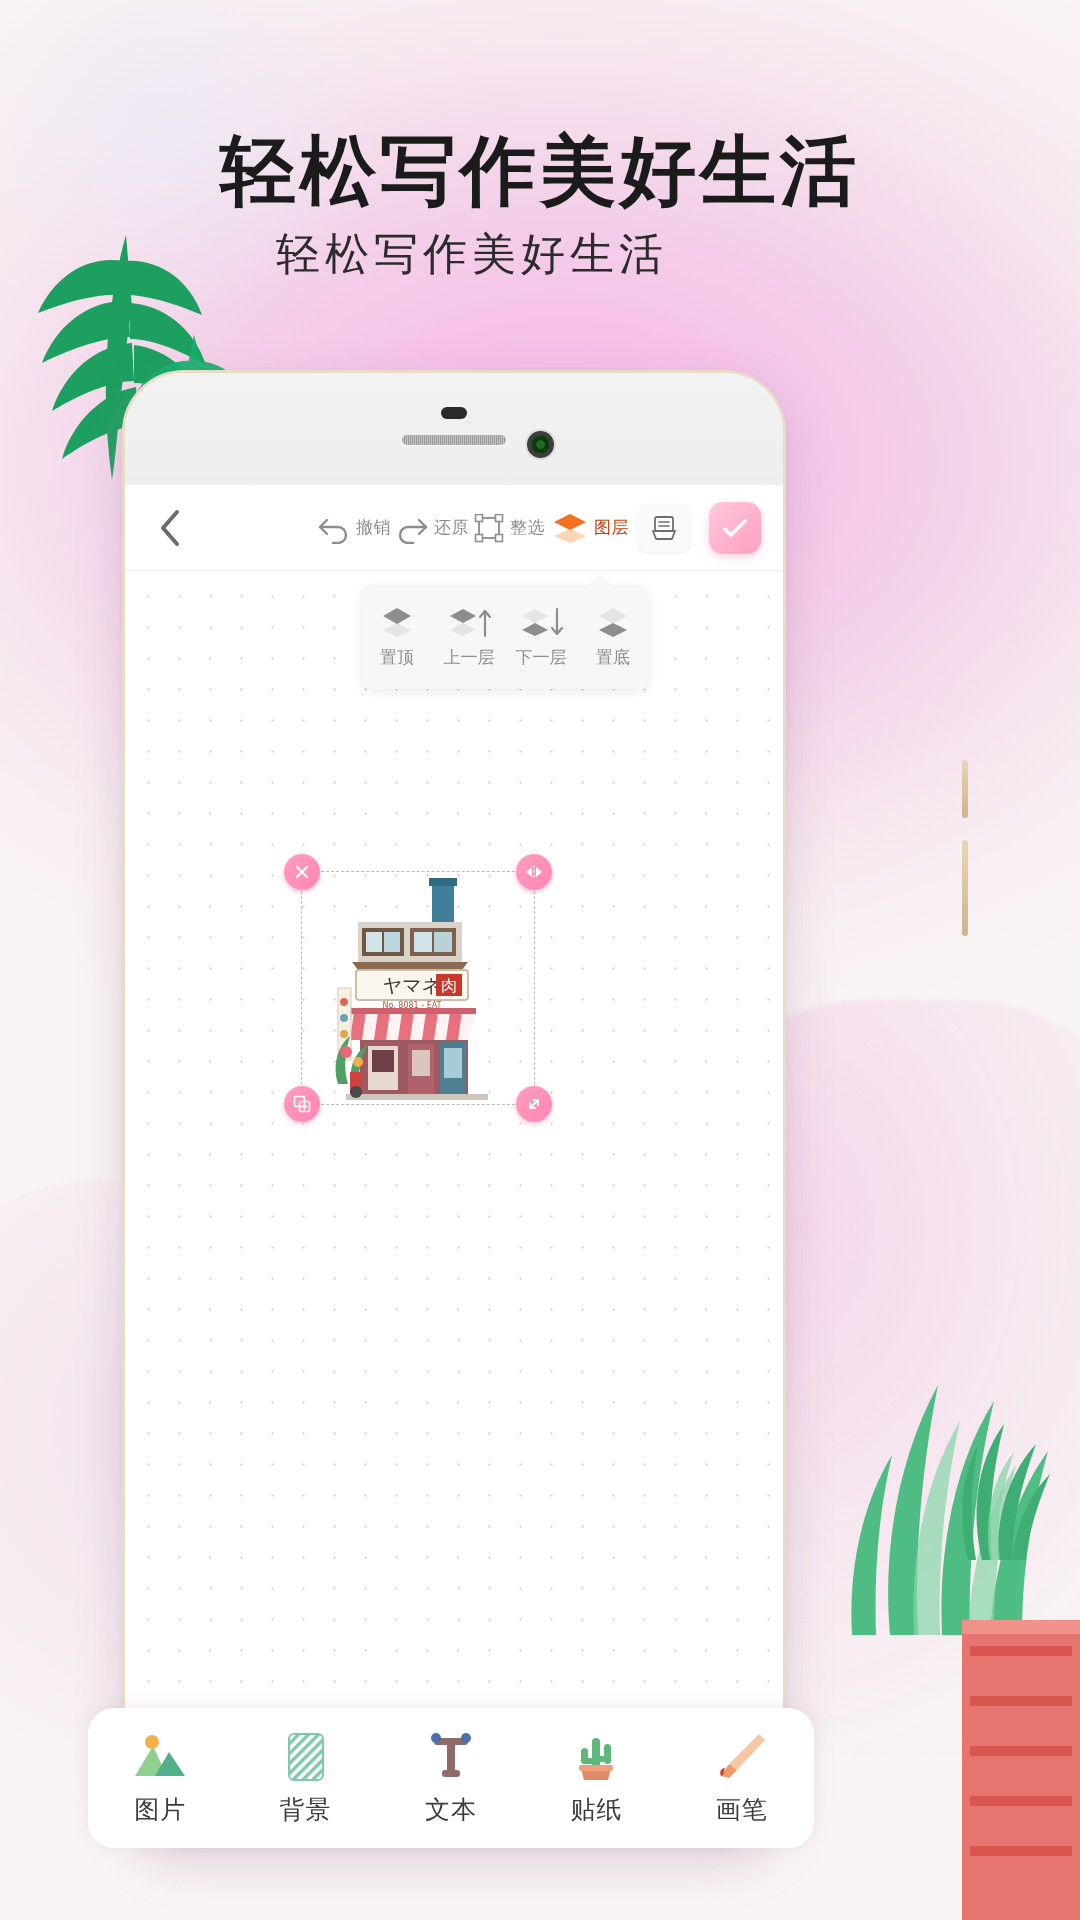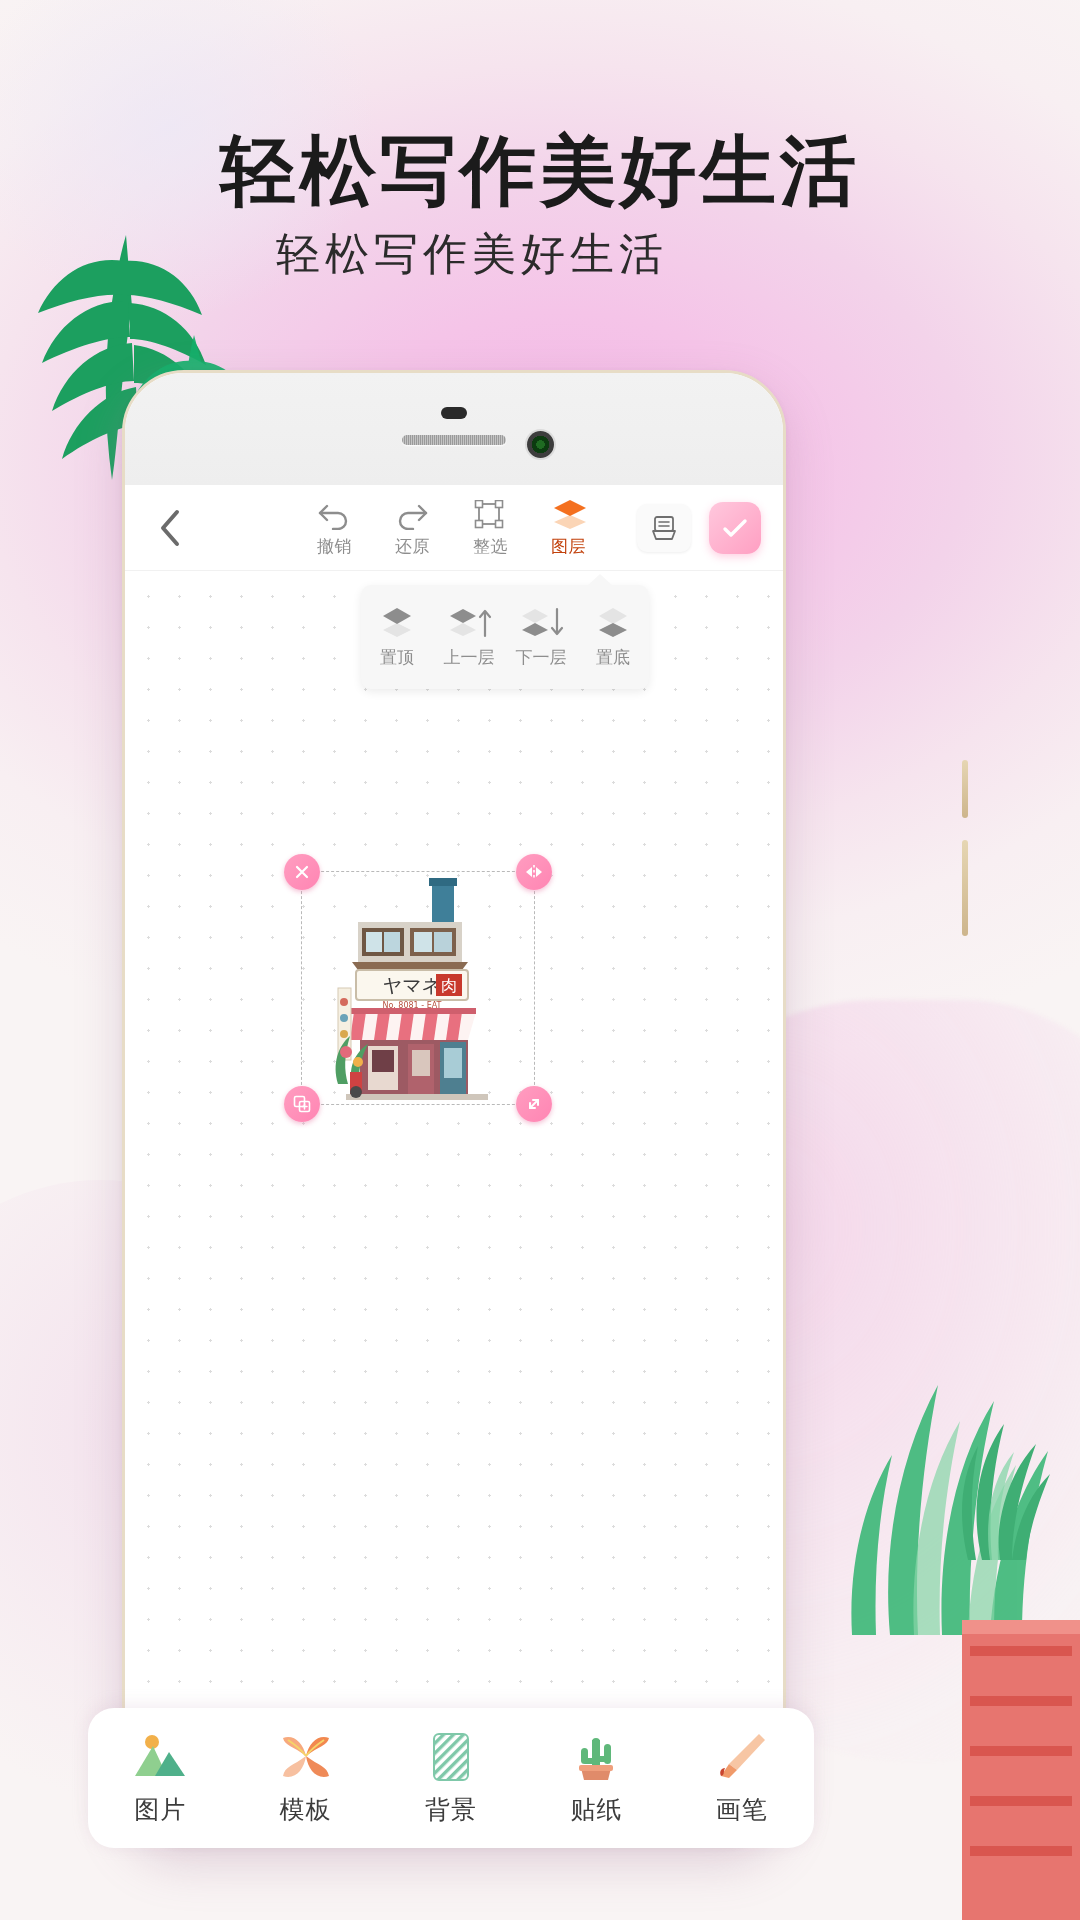--- a/index.html
+++ b/index.html
@@ -101,21 +101,21 @@
     position:relative;height:86px;background:#ffffff;
     border-bottom:1px solid #f1f1f1;
     display:flex;align-items:center;padding:0 22px;box-sizing:border-box;
   }
   .back-btn{
     width:46px;height:46px;display:flex;align-items:center;justify-content:center;
     color:#666;font-size:38px;line-height:1;
   }
   .tb-spacer{flex:1;}
   .tool{
-    width:78px;display:flex;flex-direction:column;align-items:flex-start;gap:5px;
+    width:78px;display:flex;align-items:center;gap:5px;
   }
   .tool .ic{height:32px;display:flex;align-items:flex-end;justify-content:center;}
   .tool .lb{font-size:17px;color:#8d8d8d;letter-spacing:.5px;}
   .tool.active .lb{color:#c2410c;}
   .save-card{
     width:54px;height:48px;border-radius:10px;background:#fafafa;
     display:flex;align-items:center;justify-content:center;margin-left:8px;
     box-shadow:0 1px 3px rgba(0,0,0,.07);
   }
   .done-btn{
@@ -453,49 +453,48 @@
     <span class="dock-ic">
       <svg width="54" height="50" viewBox="0 0 54 50">
         <circle cx="19" cy="10" r="7" fill="#f2b04a"></circle>
         <path d="M2 44 L20 14 L34 44 Z" fill="#8fcf8f"></path>
         <path d="M22 44 L36 20 L52 44 Z" fill="#4fb08a"></path>
       </svg>
     </span>
     <span class="lb">图片</span>
   </div>
 
-  <div class="dock-item">
-    <span class="dock-ic">
-      <svg width="54" height="50" viewBox="0 0 54 50">
-        <path d="M27 24 C14 14 6 14 4 6 C14 2 24 10 27 24 Z" fill="#f7a97e"></path>
-        <path d="M27 24 C40 14 48 14 50 6 C40 2 30 10 27 24 Z" fill="#f2884f"></path>
-        <path d="M27 24 C14 34 6 34 4 44 C16 48 25 38 27 24 Z" fill="#f7c0a0"></path>
-        <path d="M27 24 C40 34 48 34 50 44 C38 48 29 38 27 24 Z" fill="#ef8a58"></path>
-        <path d="M9 8 C18 14 24 20 27 24" fill="none" stroke="#f5d468" stroke-width="2"></path>
-        <path d="M45 8 C36 14 30 20 27 24" fill="none" stroke="#f5d468" stroke-width="2"></path>
-      </svg>
-    </span>
-    <span class="lb">模板</span>
-  </div>
 
   <div class="dock-item">
     <span class="dock-ic">
       <svg width="54" height="50" viewBox="0 0 54 50">
         <defs>
           <pattern id="bgstripe" width="7" height="7" patternUnits="userSpaceOnUse" patternTransform="rotate(45)">
             <rect width="7" height="7" fill="#ffffff"></rect>
             <rect width="3.4" height="7" fill="#7fc8a9"></rect>
           </pattern>
         </defs>
         <rect x="10" y="2" width="34" height="46" rx="5" fill="url(#bgstripe)" stroke="#7fc8a9" stroke-width="2"></rect>
       </svg>
     </span>
     <span class="lb">背景</span>
   </div>
 
+  <div class="dock-item">
+    <span class="dock-ic">
+      <svg width="54" height="50" viewBox="0 0 54 50">
+        <rect x="10" y="6" width="34" height="7" rx="3" fill="#8f6a6a"></rect>
+        <rect x="23" y="10" width="8" height="30" fill="#8f6a6a"></rect>
+        <rect x="18" y="38" width="18" height="7" rx="3" fill="#8f6a6a"></rect>
+        <circle cx="12" cy="6" r="5" fill="#4c6fa8"></circle>
+        <circle cx="42" cy="6" r="5" fill="#4c6fa8"></circle>
+      </svg>
+    </span>
+    <span class="lb">文本</span>
+  </div>
 
   <div class="dock-item">
     <span class="dock-ic">
       <svg width="54" height="50" viewBox="0 0 54 50">
         <path d="M23 8 h8 v28 h-8 z" rx="4" fill="#5fb87a"></path>
         <rect x="23" y="6" width="8" height="32" rx="4" fill="#5fb87a"></rect>
         <rect x="12" y="16" width="7" height="16" rx="3.5" fill="#5fb87a"></rect>
         <rect x="16" y="26" width="10" height="6" fill="#5fb87a"></rect>
         <rect x="35" y="12" width="7" height="20" rx="3.5" fill="#5fb87a"></rect>
         <rect x="29" y="24" width="10" height="6" fill="#5fb87a"></rect>

